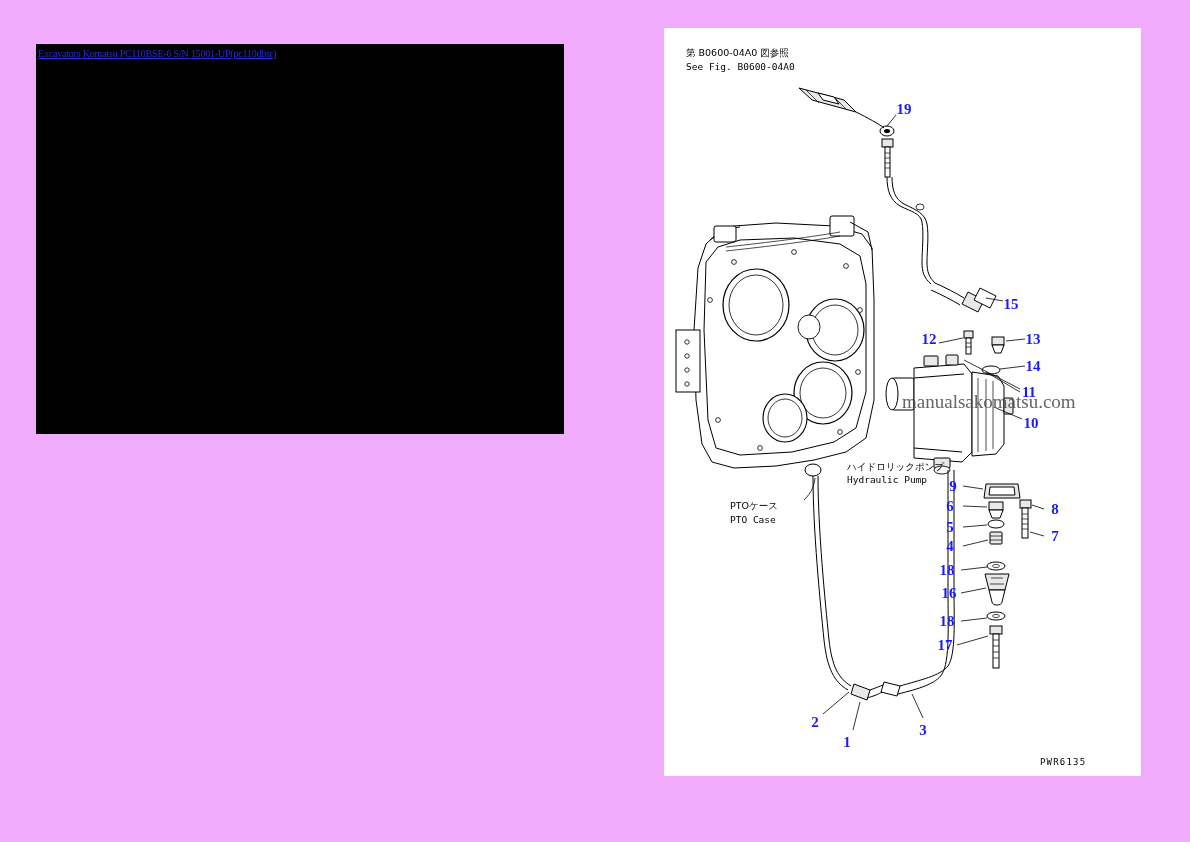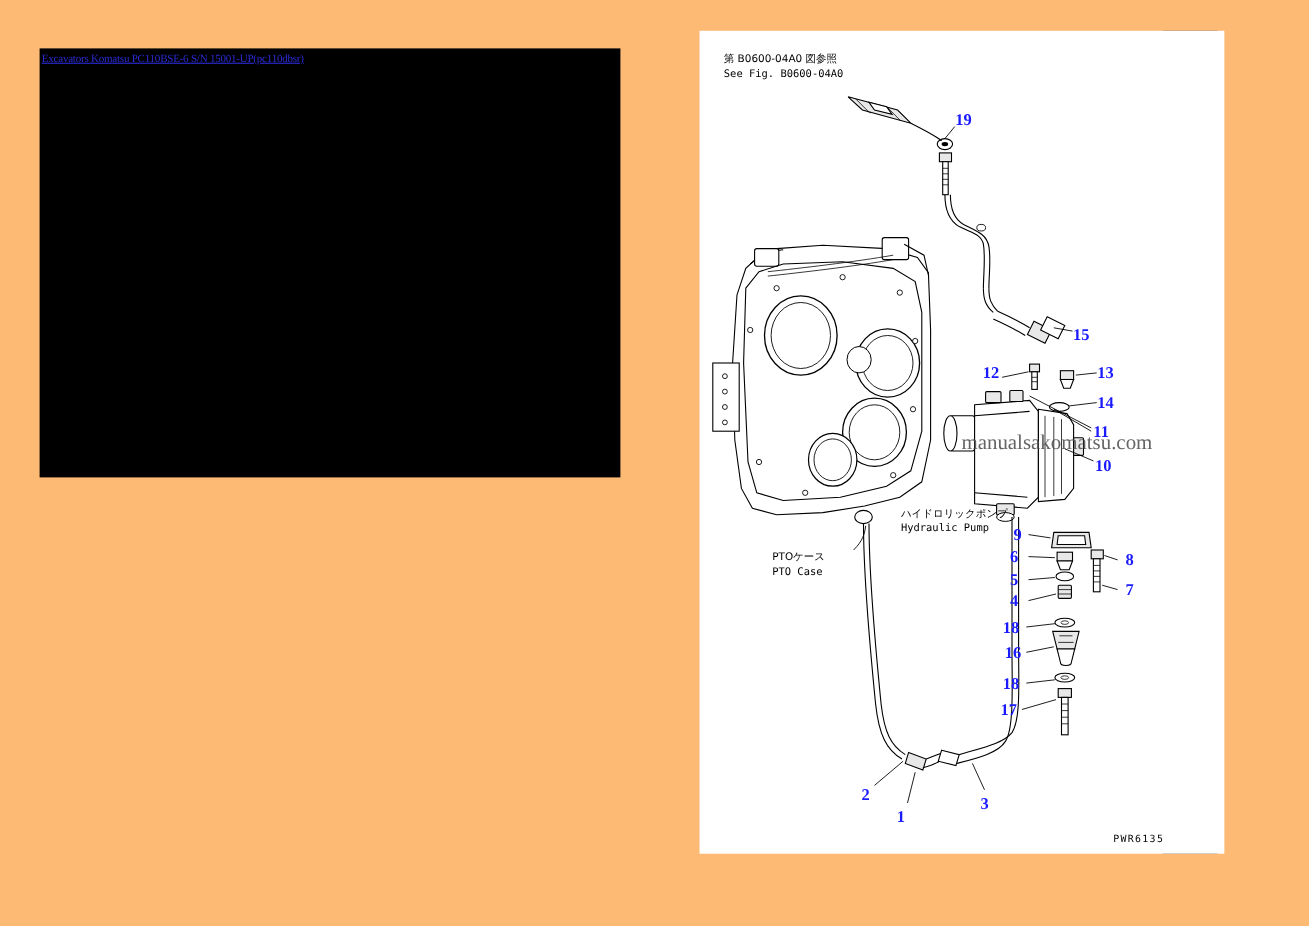--- a/index.html
+++ b/index.html
@@ -8,21 +8,21 @@
     background: #ffffff;
     width: 1190px;
     height: 842px;
     overflow: hidden;
     font-family: "Liberation Sans", sans-serif;
   }
   #page {
     position: relative;
     width: 1190px;
     height: 842px;
-    background: #fdba74;
+    background: #f0abfc;
   }
 
   
   #left-panel {
     position: absolute;
     left: 36px;
     top: 44px;
     width: 528px;
     height: 390px;
     background: #000000;
@@ -37,21 +37,21 @@
     text-decoration: underline;
     white-space: nowrap;
     font-family: "Liberation Serif", serif;
     letter-spacing: -0.2px;
     cursor: pointer;
   }
 
   
   #right-panel {
     position: absolute;
-    left: 636px;
+    left: 664px;
     top: 28px;
     width: 477px;
     height: 748px;
     background: #ffffff;
   }
   #right-black-edge {
     position: absolute;
     left: 1057px;
     top: 28px;
     width: 50px;

